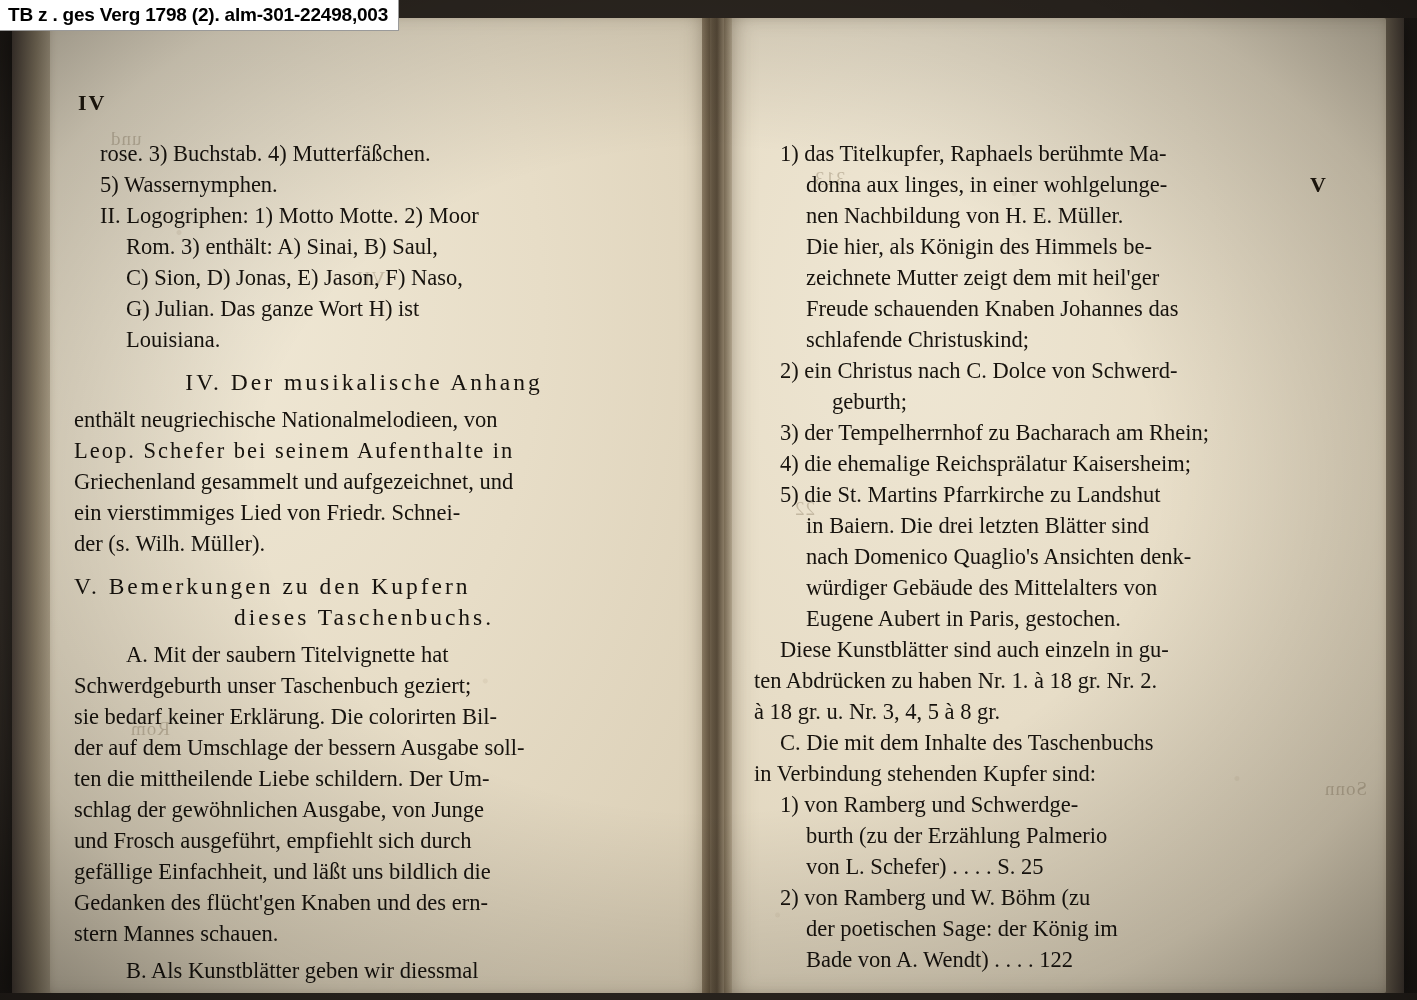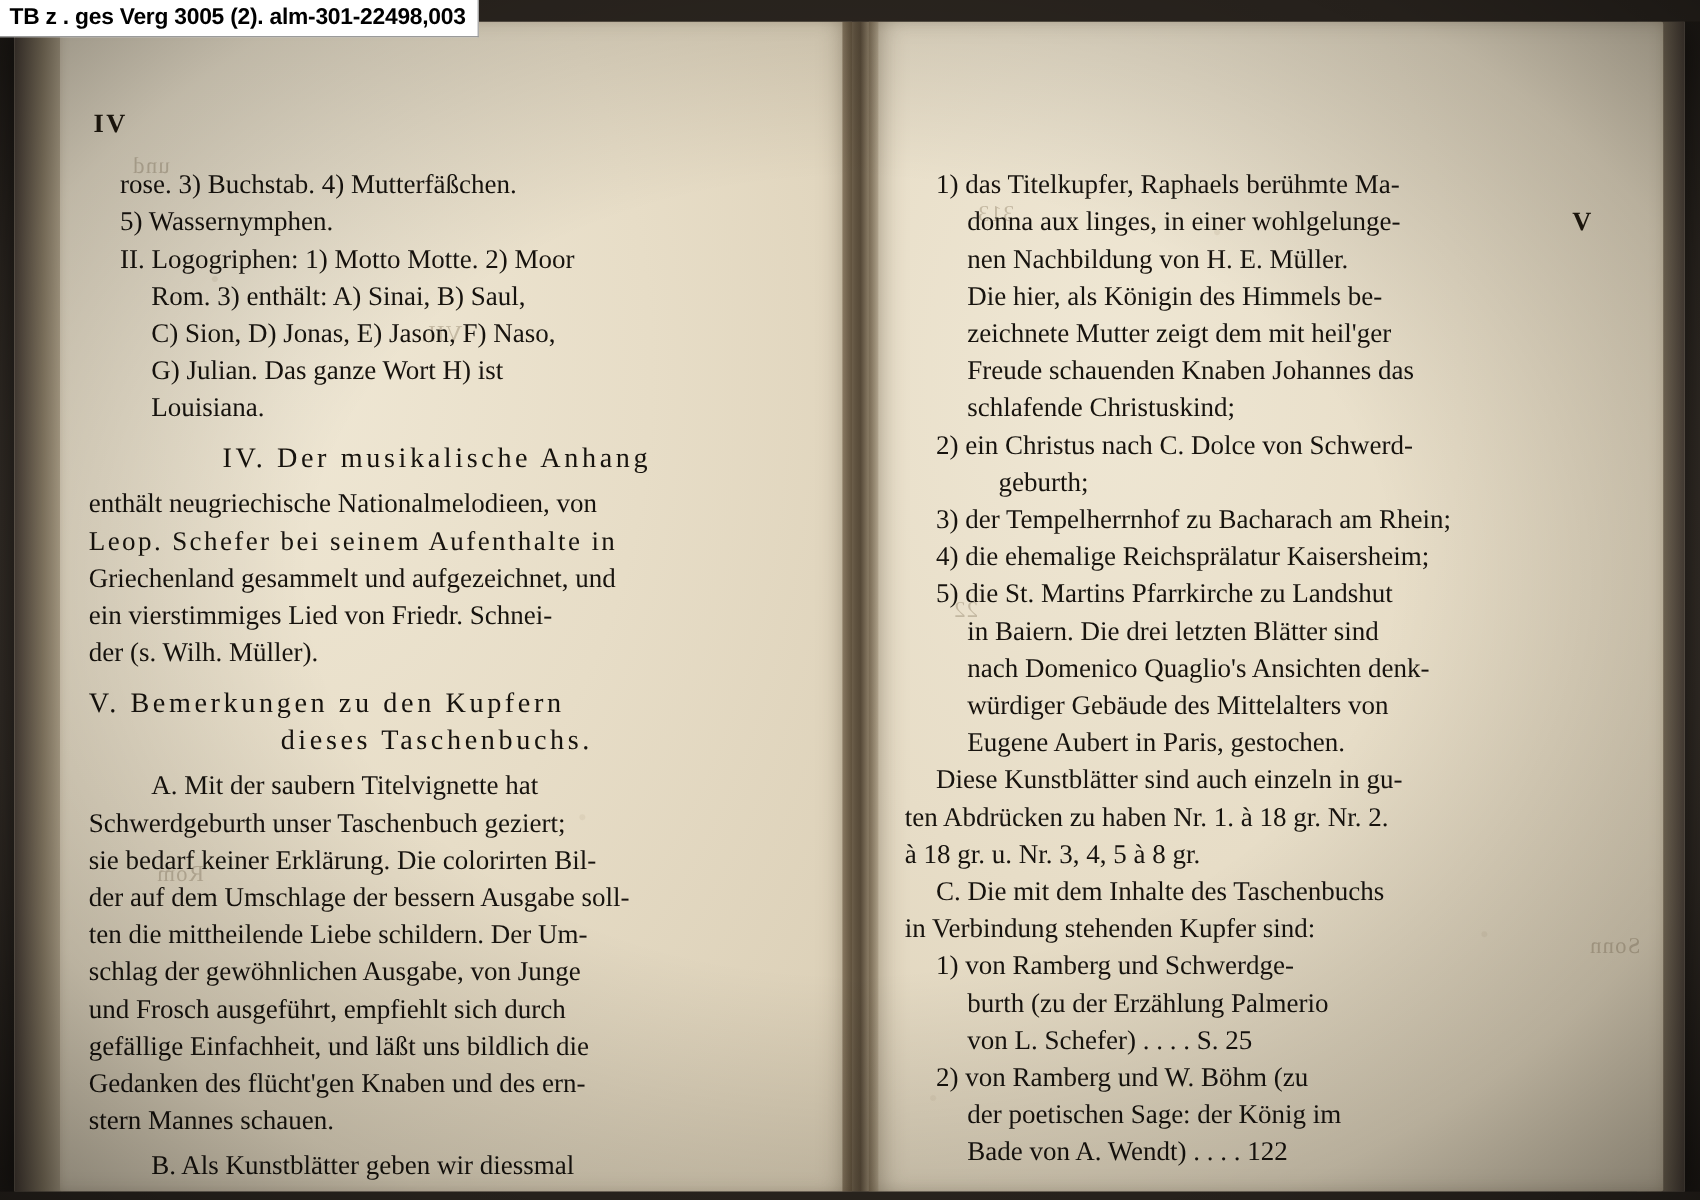--- a/index.html
+++ b/index.html
@@ -289,16 +289,16 @@
         <span class="line indent-2">Bade von A. Wendt)  .  .  .  .  122</span>
       </div>
     </div>
 
     <div id="speckle"></div>
   </div>
 
   <div id="scan-top"></div>
   <div id="scan-bottom"></div>
 
-  <div id="scan-label">TB z . ges Verg 3005 (2). alm-301-22498,003</div>
+  <div id="scan-label">TB z . ges Verg 1798 (2). alm-301-22498,003</div>
 
   <div id="vignette"></div>
 </div>
 
 </body></html>

